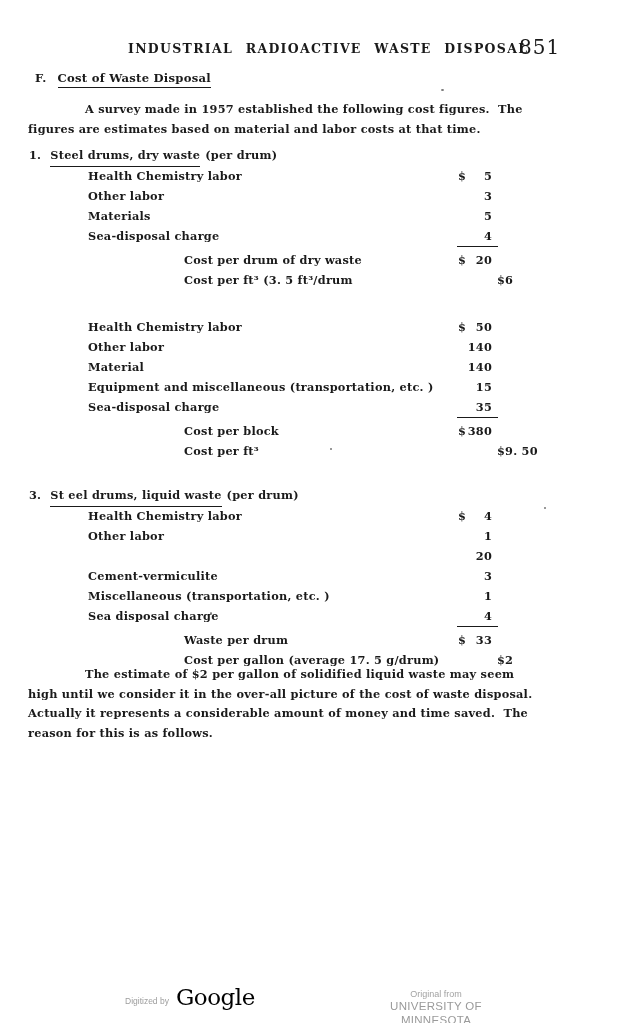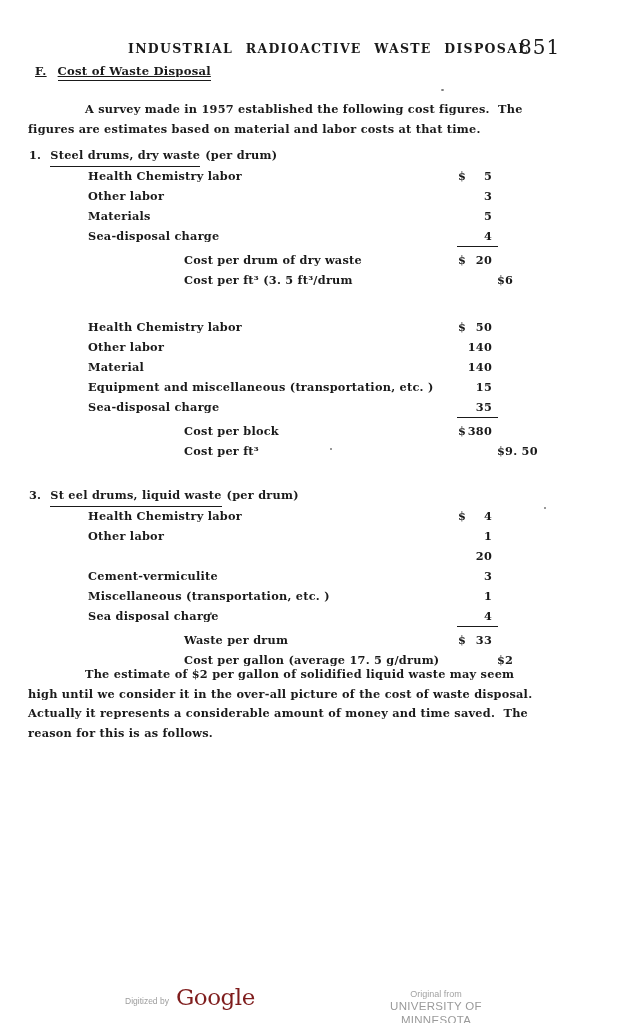--- a/index.html
+++ b/index.html
@@ -5,21 +5,21 @@
   html,body{margin:0;padding:0;background:#ffffff;}
   .page{
     position:relative;width:623px;height:1023px;background:#ffffff;
     font-family:"DejaVu Serif",serif;font-weight:700;color:#1a1a1a;
     overflow:hidden;
   }
   
   .doc-title{position:absolute;left:128px;top:41px;font-size:12.5px;letter-spacing:1.3px;word-spacing:7px;white-space:nowrap;}
   .page-number{position:absolute;left:519px;top:35px;font-size:20px;font-weight:400;letter-spacing:1px;}
   
-  .section-f{position:absolute;left:35px;top:64px;font-size:11.6px;white-space:nowrap;letter-spacing:.25px;text-decoration:underline;}
+  .section-f{position:absolute;left:35px;top:71px;font-size:11.6px;white-space:nowrap;letter-spacing:.25px;}
   .f-title{margin-left:11px;border-bottom:1.6px solid #1a1a1a;padding-bottom:2px;}
   
   .para{position:absolute;left:28px;width:528px;font-size:11.3px;line-height:19.6px;letter-spacing:.25px;white-space:pre-line;}
   .intro{top:100px;text-indent:57px;}
   .closing{top:665px;text-indent:57px;}
   
   .section{position:absolute;left:0;width:623px;font-size:11.3px;letter-spacing:.25px;}
   .sec-1{top:147px}.sec-2{top:317px}.sec-3{top:487px}
   .sec-header{height:19px;line-height:16px;white-space:nowrap;}
   .sec-num{margin-left:29px;}
@@ -30,21 +30,21 @@
   .row.total .label{margin-left:184px;}
   .dollar{position:absolute;left:458px;top:0;}
   .val{position:absolute;left:460px;top:0;width:32px;text-align:right;}
   .extra{position:absolute;left:497px;top:0;}
   .sum-rule-row{position:relative;height:4px;}
   .sum-rule{position:absolute;left:457px;top:0;width:41px;border-top:1.7px solid #1a1a1a;}
   
   .dot{position:absolute;background:#4a4a4a;border-radius:50%;opacity:.75;}
   
   .digitized-by{position:absolute;left:125px;top:996px;font-family:"Liberation Sans",sans-serif;font-weight:400;font-size:8.5px;color:#9d9d9d;}
-  .google-logo{position:absolute;left:176px;top:984px;font-family:"DejaVu Serif",serif;font-weight:400;font-size:23px;color:#7f1d1d;letter-spacing:-.5px;}
+  .google-logo{position:absolute;left:176px;top:984px;font-family:"DejaVu Serif",serif;font-weight:400;font-size:23px;color:#000000;letter-spacing:-.5px;}
   .footer-right{position:absolute;left:364px;top:989px;width:144px;text-align:center;font-family:"Liberation Sans",sans-serif;font-weight:400;color:#a3a3a3;}
   .original-from{font-size:9px;line-height:10px;}
   .institution{font-size:11.5px;line-height:14px;color:#9a9a9a;letter-spacing:.3px;}
 </style>
 </head>
 <body>
 
 <div class="page">
 
   <div class="doc-title">INDUSTRIAL RADIOACTIVE WASTE DISPOSAL</div>

